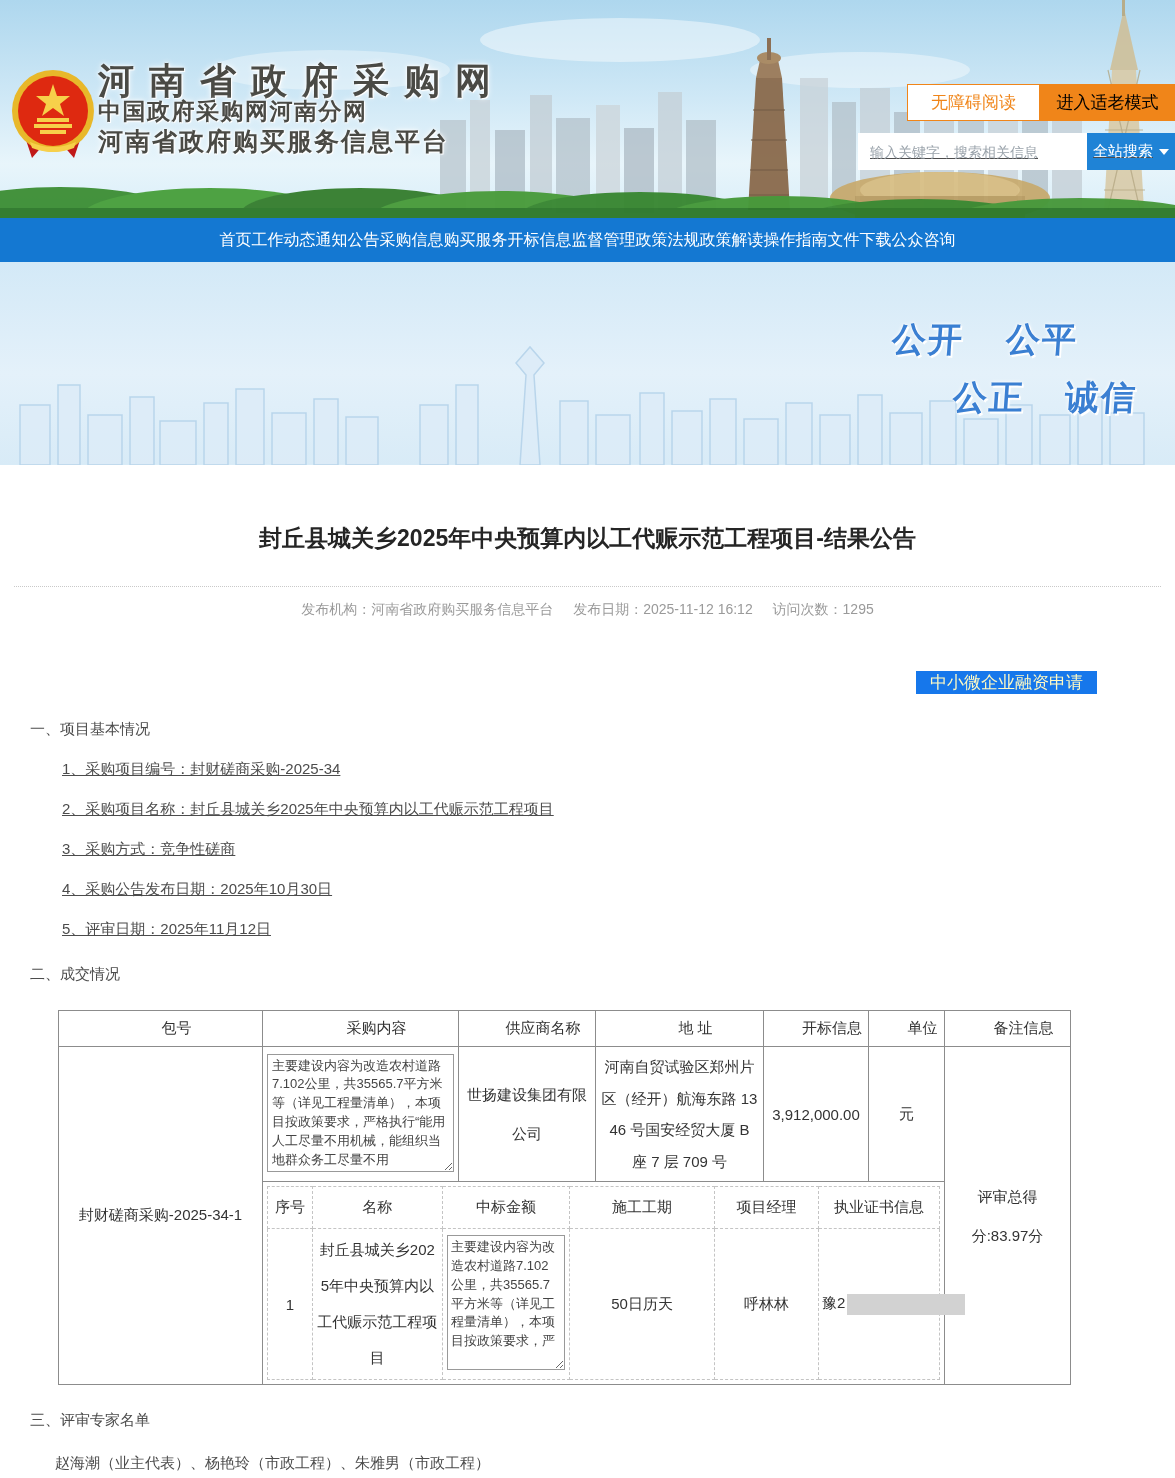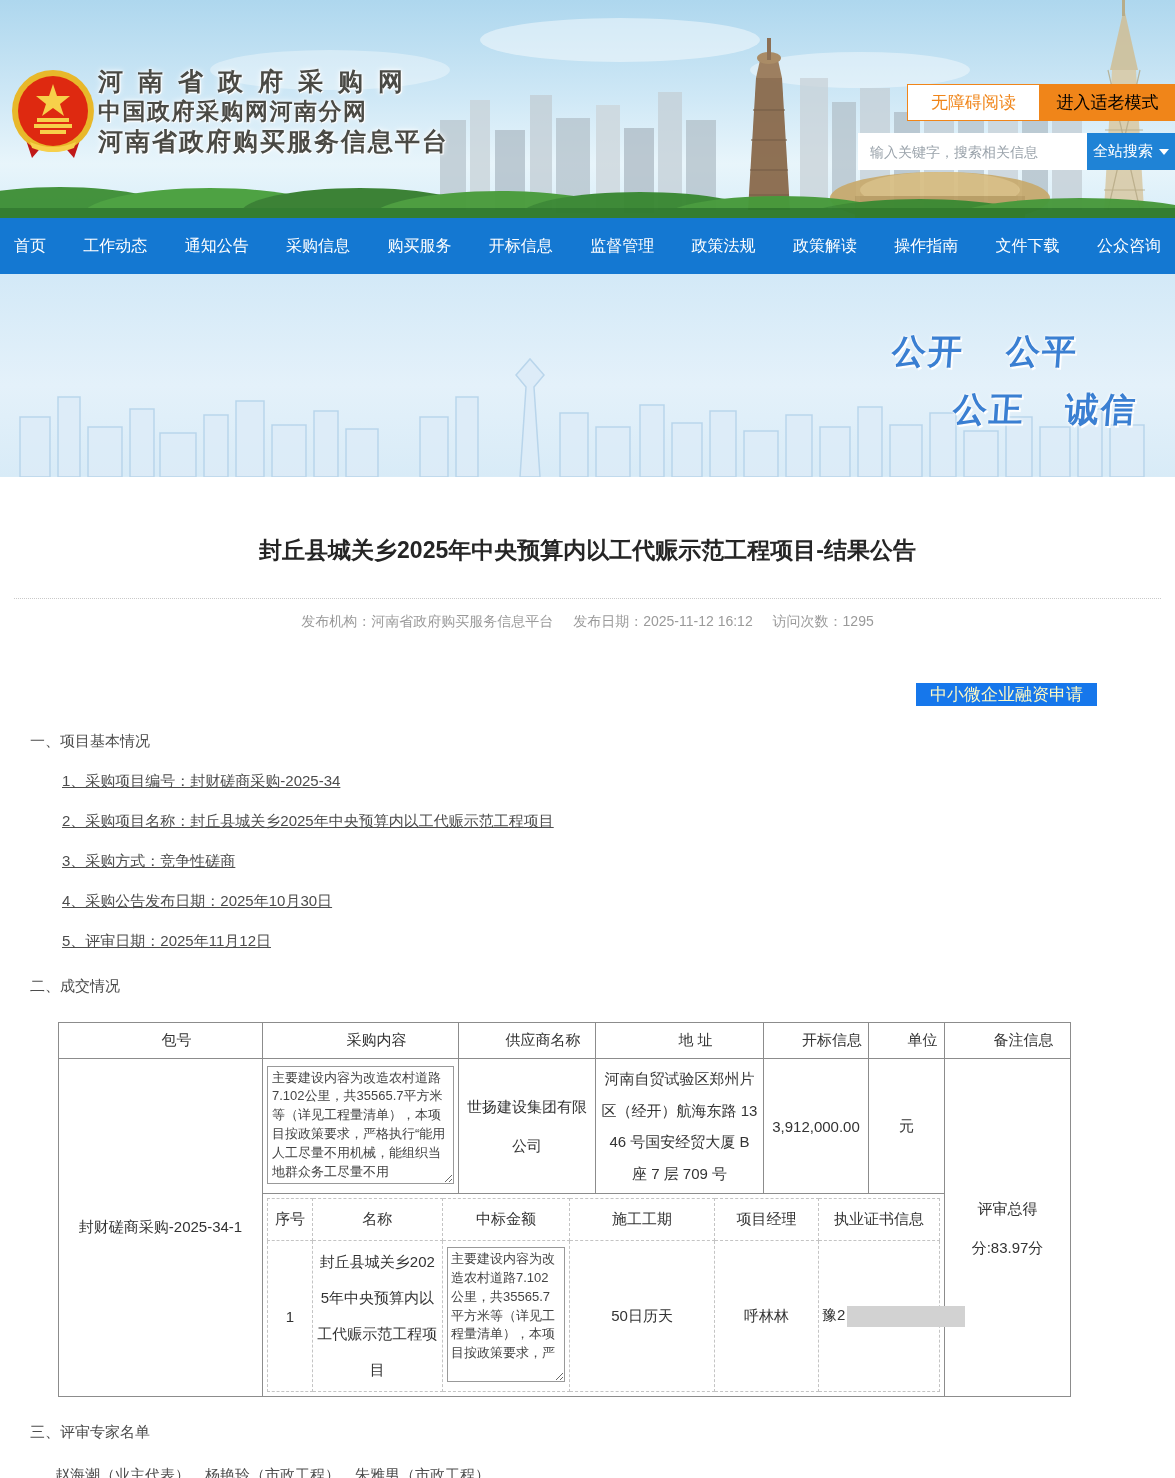--- a/index.html
+++ b/index.html
@@ -10,40 +10,40 @@
     width:1175px; height:1478px; overflow:hidden; position:relative;
   }
 
   
   .top-banner { position:relative; width:1175px; height:218px; overflow:hidden;
     background:linear-gradient(180deg,#aed7ee 0%,#cfe8f6 45%,#e8f5fb 75%,#d9eef9 100%); }
   .top-banner svg.scene { position:absolute; left:0; top:0; }
   .emblem { position:absolute; left:10px; top:66px; width:86px; height:96px; }
   .logo-text { position:absolute; left:98px; top:66px; color:#4a4a45; font-weight:bold;
     text-shadow:0 0 3px #fff,0 0 6px #fff,1px 1px 0 #fff; }
-  .logo-line1 { font-size:25px; letter-spacing:15px; line-height:30px; white-space:nowrap; }
+  .logo-line1 { font-size:36px; letter-spacing:15px; line-height:30px; white-space:nowrap; }
   .logo-line2 { font-size:23px; letter-spacing:1.5px; line-height:30px; white-space:nowrap; }
   .logo-line3 { font-size:25px; letter-spacing:2px; line-height:30px; white-space:nowrap; }
   .access-group { position:absolute; top:84px; right:0; height:37px; display:flex; }
   .btn-reading { width:133px; height:37px; background:#fff; border:1px solid #f08519;
     color:#f08519; font-size:17px; display:flex; align-items:center; justify-content:center; cursor:pointer; }
   .btn-elder { width:135px; height:37px; background:#f08519; color:#000000; font-size:17px;
     display:flex; align-items:center; justify-content:center; cursor:pointer; }
-  .search-bar { position:absolute; top:133px; right:0; height:37px; display:flex; }
+  .search-bar { position:absolute; top:133px; right:0; height:37px; display:flex;text-decoration:underline; }
   .search-input { width:229px; height:37px; border:0; background:#fff; padding:0 12px;
     font-size:14px; color:#555; outline:none; }
   .search-input::placeholder { color:#9aa3ab; }
   .btn-search { width:88px; height:37px; background:#1f83d6; color:#fff; border:0;
     font-size:15px; display:flex; align-items:center; justify-content:center; gap:6px; cursor:pointer; }
   .caret-down { width:0; height:0; border-left:5px solid transparent; border-right:5px solid transparent;
     border-top:6px solid #fff; display:inline-block; }
 
   
-  .nav { width:1175px; height:56px; background:#1478d2; display:flex; align-items:center;
-    justify-content:space-between; padding:0 14px; }
+  .nav { width:1175px; height:44px; background:#1478d2; display:flex; align-items:center;
+    justify-content:center; padding:0 14px; }
   .nav-item { color:#fff; font-size:16px; cursor:pointer; white-space:nowrap; }
 
   
   .sub-banner { position:relative; width:1175px; height:203px; overflow:hidden;
     background:linear-gradient(180deg,#d3e9f7 0%,#e4f1fa 55%,#d8ebf7 100%); }
   .sub-banner svg.skyline { position:absolute; left:0; bottom:0; }
   .slogans { position:absolute; right:15px; top:55px; width:290px; color:#3a7fd2; font-weight:bold;
     text-shadow:0 0 2px #fff,0 0 4px #fff,2px 2px 0 #fff; transform:skewX(-4deg); }
   .slogan-row1 { font-size:34px; letter-spacing:2px; display:flex; gap:42px; padding-left:20px; }
   .slogan-row2 { font-size:34px; letter-spacing:2px; display:flex; gap:40px; padding-left:85px; margin-top:12px; }

